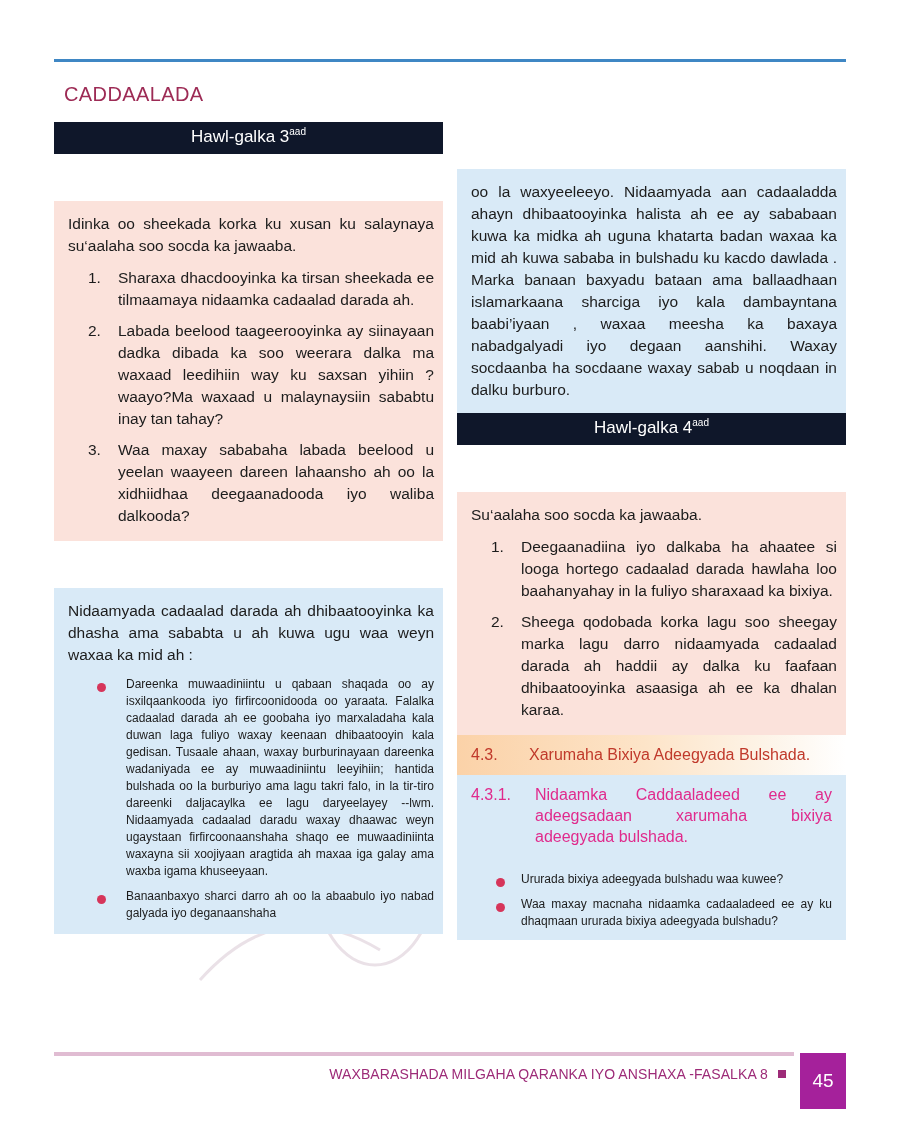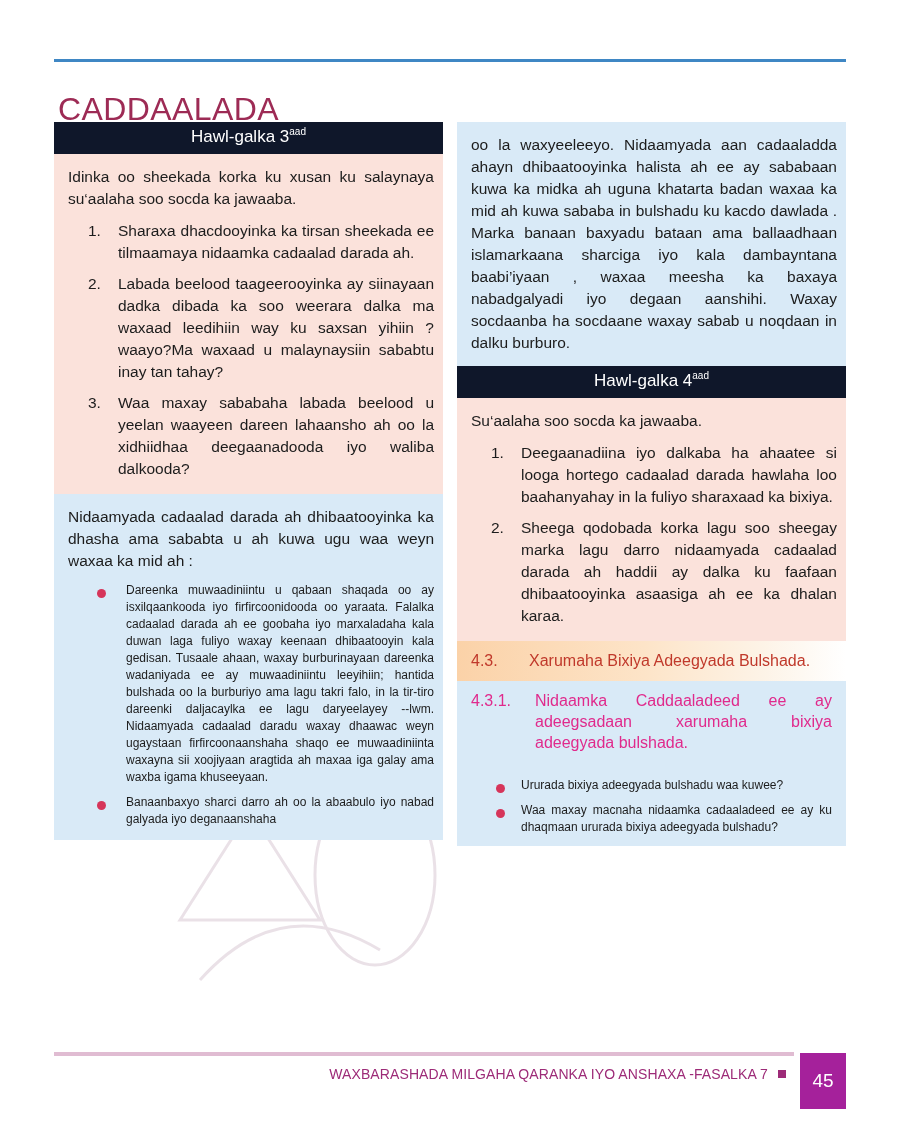--- a/index.html
+++ b/index.html
@@ -38,23 +38,23 @@
     position: absolute;
     left: 54px;
     top: 59px;
     width: 792px;
     height: 3px;
     background: #3f87c4;
   }
 
   .chapter-title {
     position: absolute;
-    left: 58px;
+    left: 64px;
     top: 70px;
-    font-size: 32px;
+    font-size: 20px;
     letter-spacing: .4px;
     color: #9d2b55;
     font-weight: normal;
     white-space: nowrap;
     text-align: center;
   }
 
   
   .col {
     position: absolute;
@@ -82,20 +82,21 @@
     font-size: 10px;
     vertical-align: super;
     line-height: 0;
   }
 
   .bg-pink { background: #fbe2db; }
   .bg-blue { background: #d9eaf7; }
 
   .pad {
     padding: 12px 9px 12px 14px;
+    margin-top: 47px;
   }
   .pad-tight { padding: 10px 14px 10px 14px; }
 
   p.body {
     margin: 0 0 10px 0;
     font-size: 15.5px;
     line-height: 1.42;
     color: #1c1c1c;
     text-align: justify;
   }
@@ -303,16 +304,16 @@
     <div class="box bg-blue pad-tight">
       <ul class="bullist tight">
         <li><span class="dot"></span><span>Ururada bixiya adeegyada bulshadu waa kuwee?</span></li>
         <li><span class="dot"></span><span>Waa maxay macnaha nidaamka cadaaladeed ee ay ku dhaqmaan ururada bixiya adeegyada bulshadu?</span></li>
       </ul>
     </div>
 
   </div>
 
   <div class="foot-rule"></div>
-  <div class="foot-text"><span>WAXBARASHADA MILGAHA QARANKA IYO ANSHAXA -FASALKA  7</span><span class="foot-sq"></span></div>
+  <div class="foot-text"><span>WAXBARASHADA MILGAHA QARANKA IYO ANSHAXA -FASALKA  8</span><span class="foot-sq"></span></div>
   <div class="page-badge">45</div>
 
 </div>
 
 </body></html>

